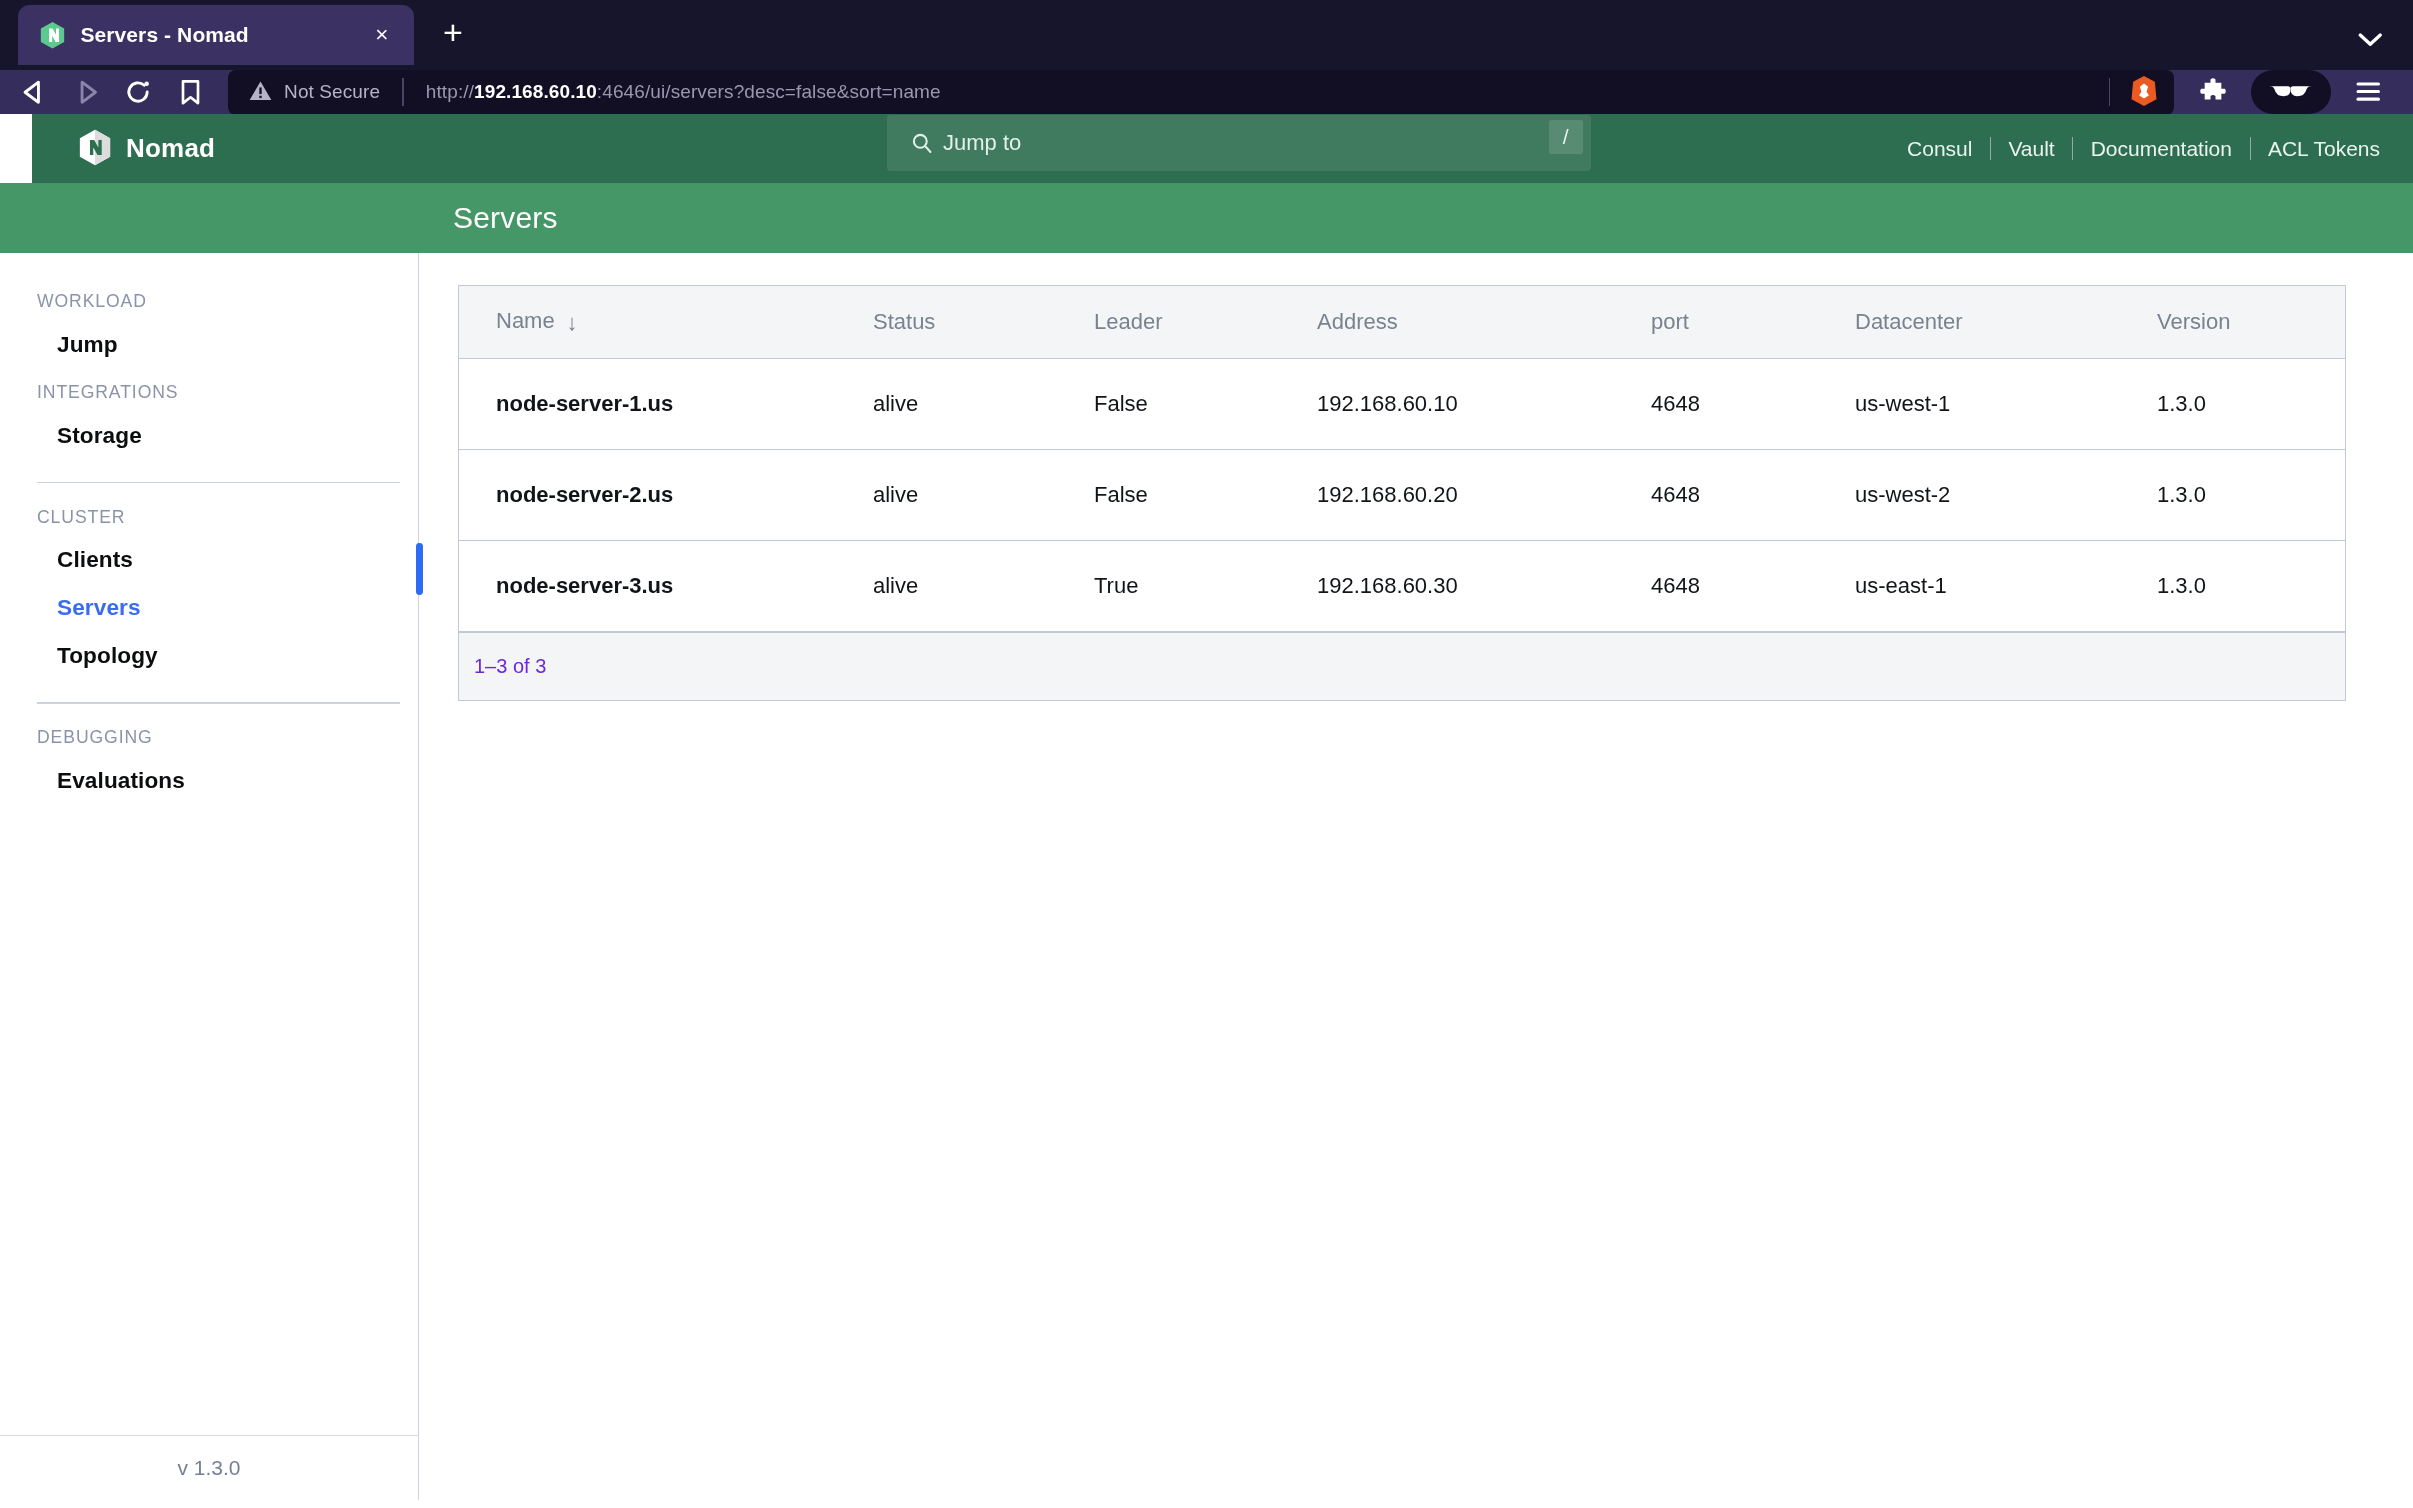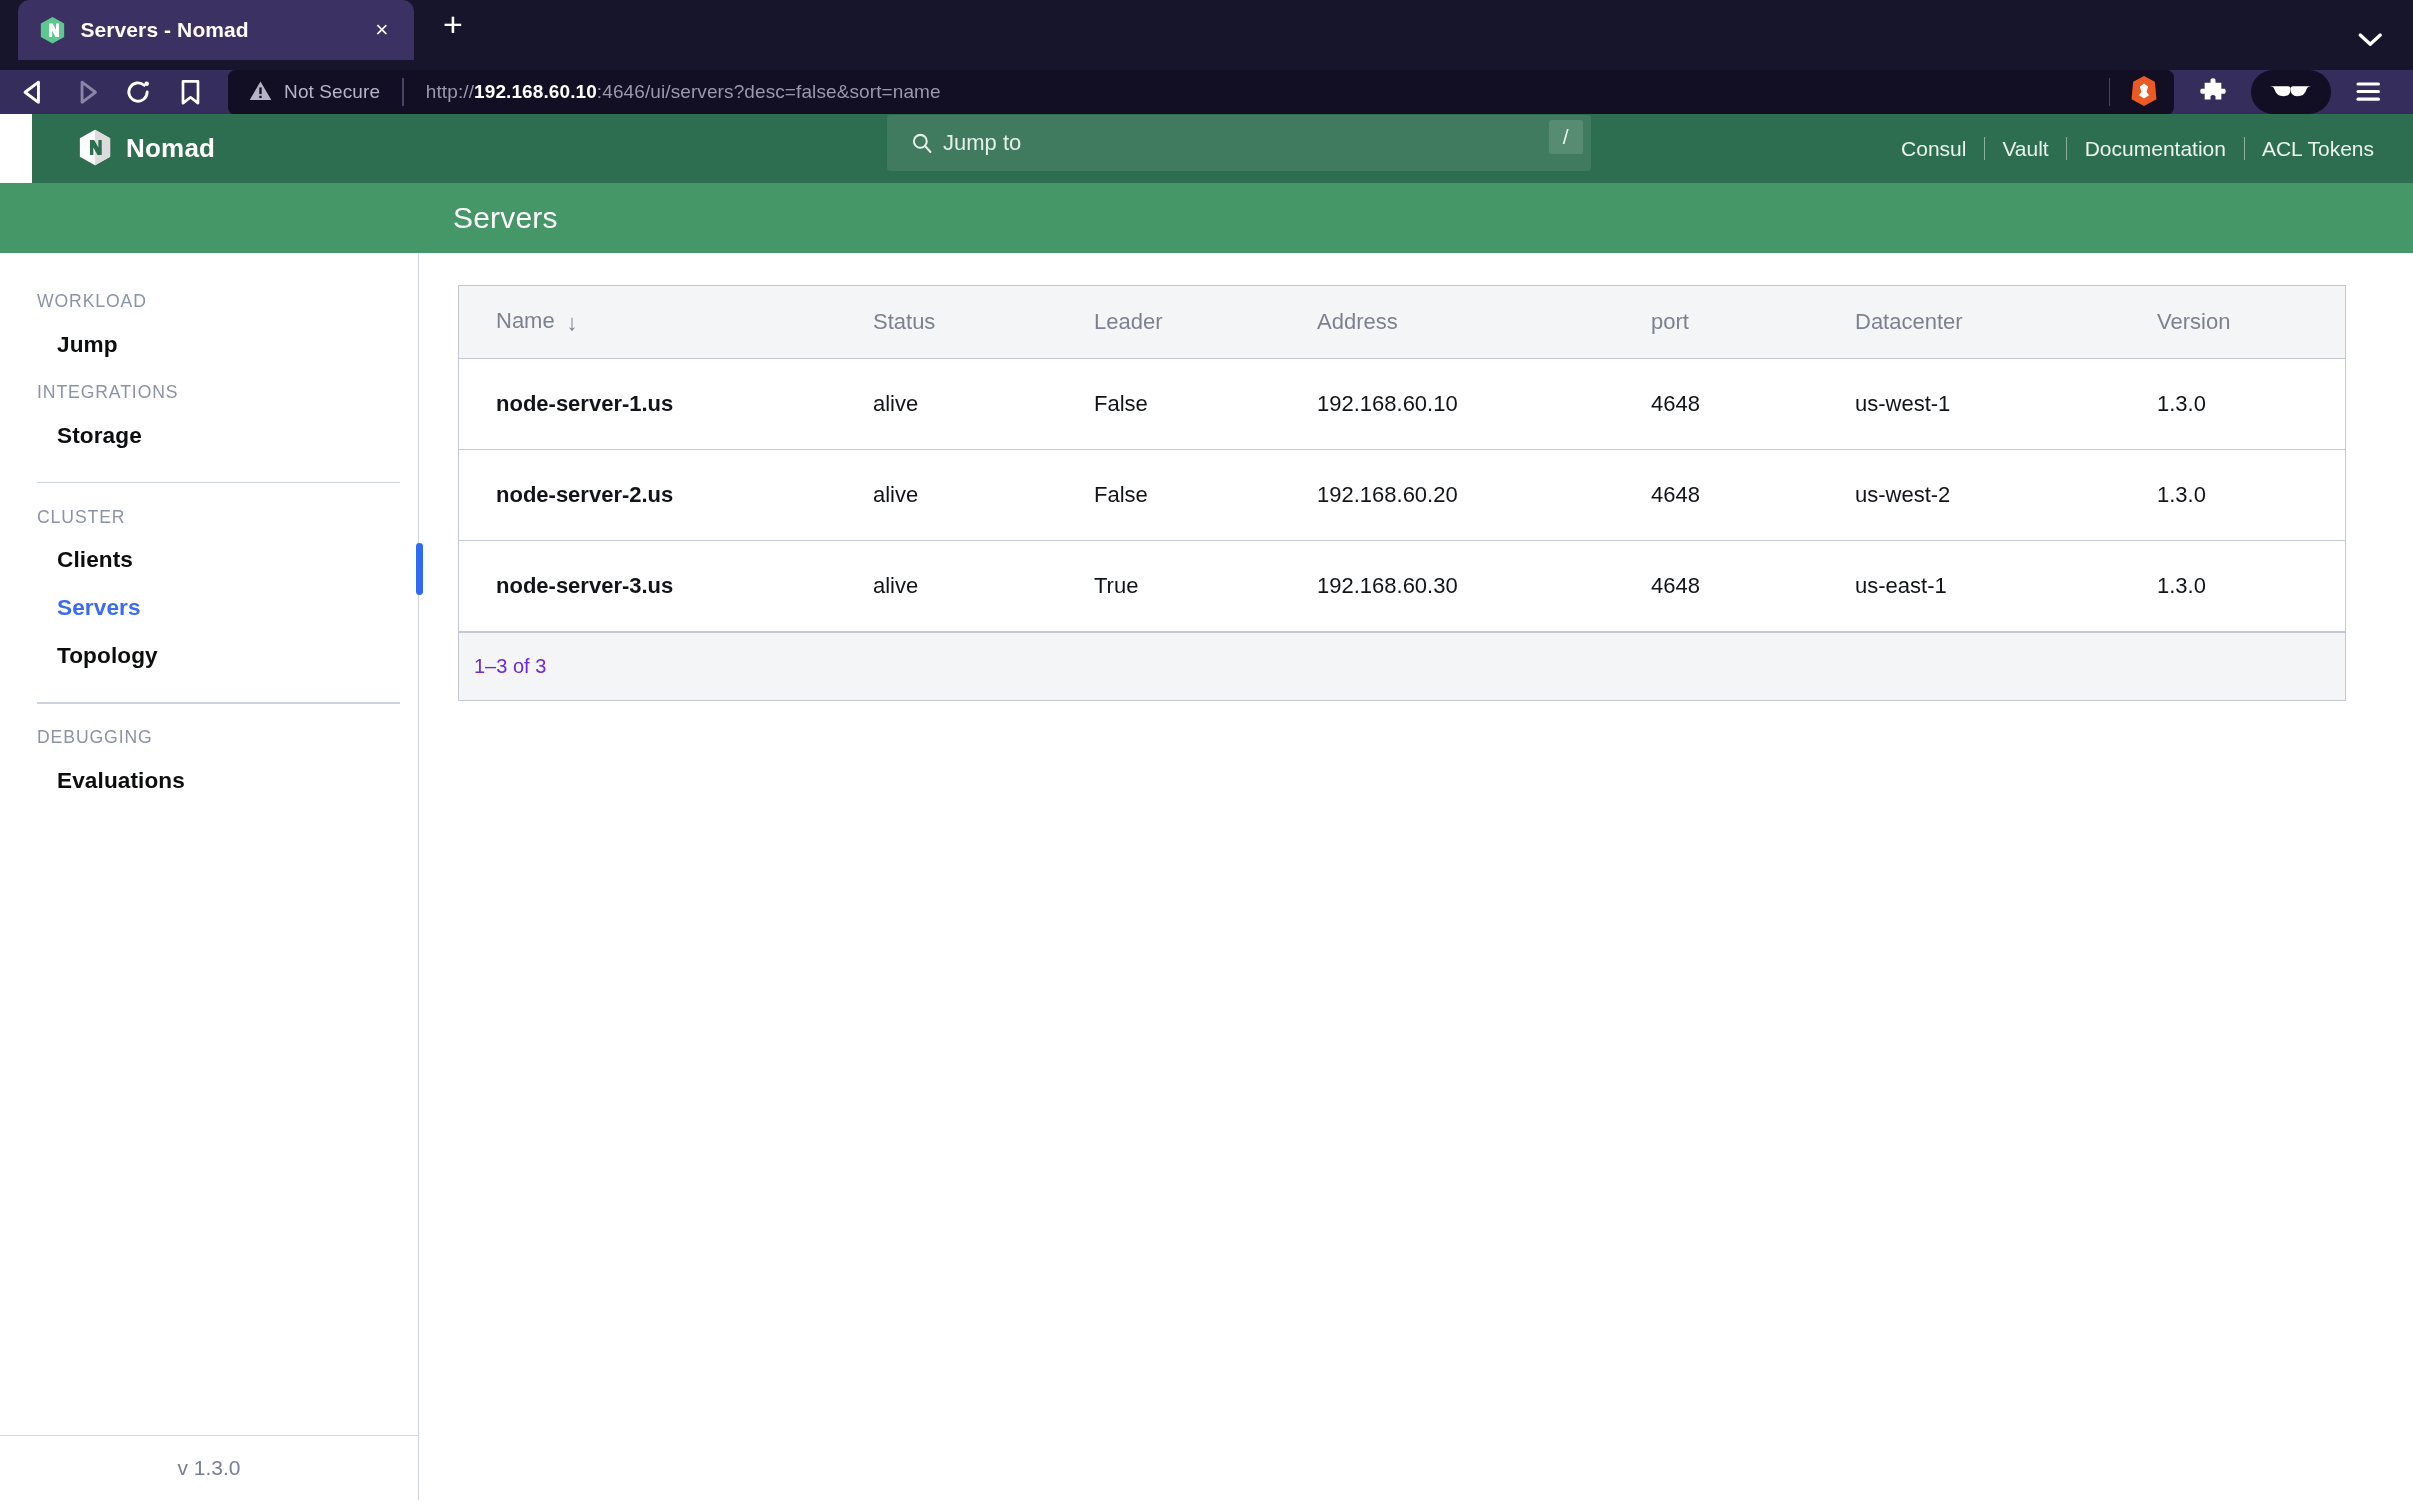--- a/index.html
+++ b/index.html
@@ -10,21 +10,21 @@
     overflow: hidden;
   }
 
   
   .browser { width: 2413px; height: 1508px; position: relative; }
 
   .tabstrip {
     height: 70px;
     background: #17152b;
     display: flex;
-    align-items: flex-start;
+    align-items: center;
     padding-left: 18.4px;
     position: relative;
   }
   .tab {
     width: 396px; height: 60px;
     background: #3b3263;
     border-radius: 11.7px 11.7px 0 0;
     display: flex; align-items: center;
     padding: 0 18.4px 0 22px;
     gap: 15px;
@@ -147,21 +147,21 @@
   .jumpto-text { color: #e3efe8; font-size: 22px; }
   .jumpto-key {
     position: absolute; right: 8.4px; top: 5px;
     width: 34px; height: 34px;
     background: rgba(255,255,255,0.12);
     border-radius: 2.5px;
     display: flex; align-items: center; justify-content: center;
     color: #eaf4ee; font-size: 21px;
   }
   .hdr-links {
-    position: absolute; right: 39px;
+    position: absolute; right: 33px;
     display: flex; align-items: center;
   }
   .hdr-link {
     color: #eaf4ee; font-size: 21px;
     padding: 0 17.6px;
     white-space: nowrap;
   }
   .hdr-link:last-child { padding-right: 0; }
   .hdr-linksep { width: 0.8px; height: 23.5px; background: rgba(255,255,255,0.45); }
 

